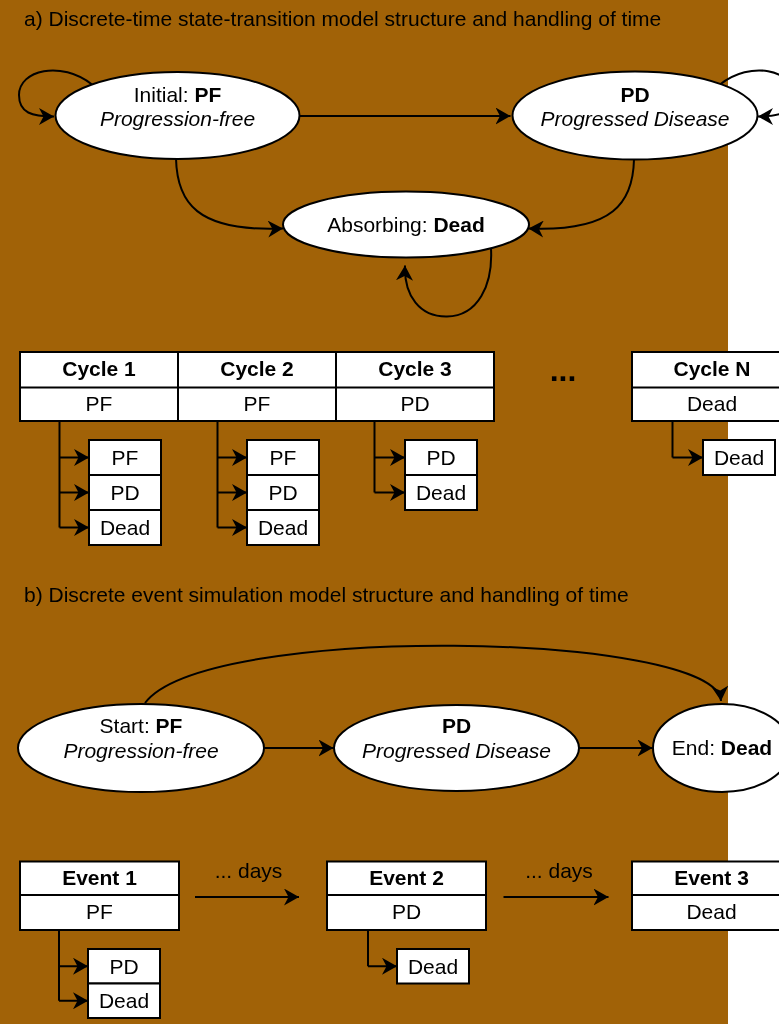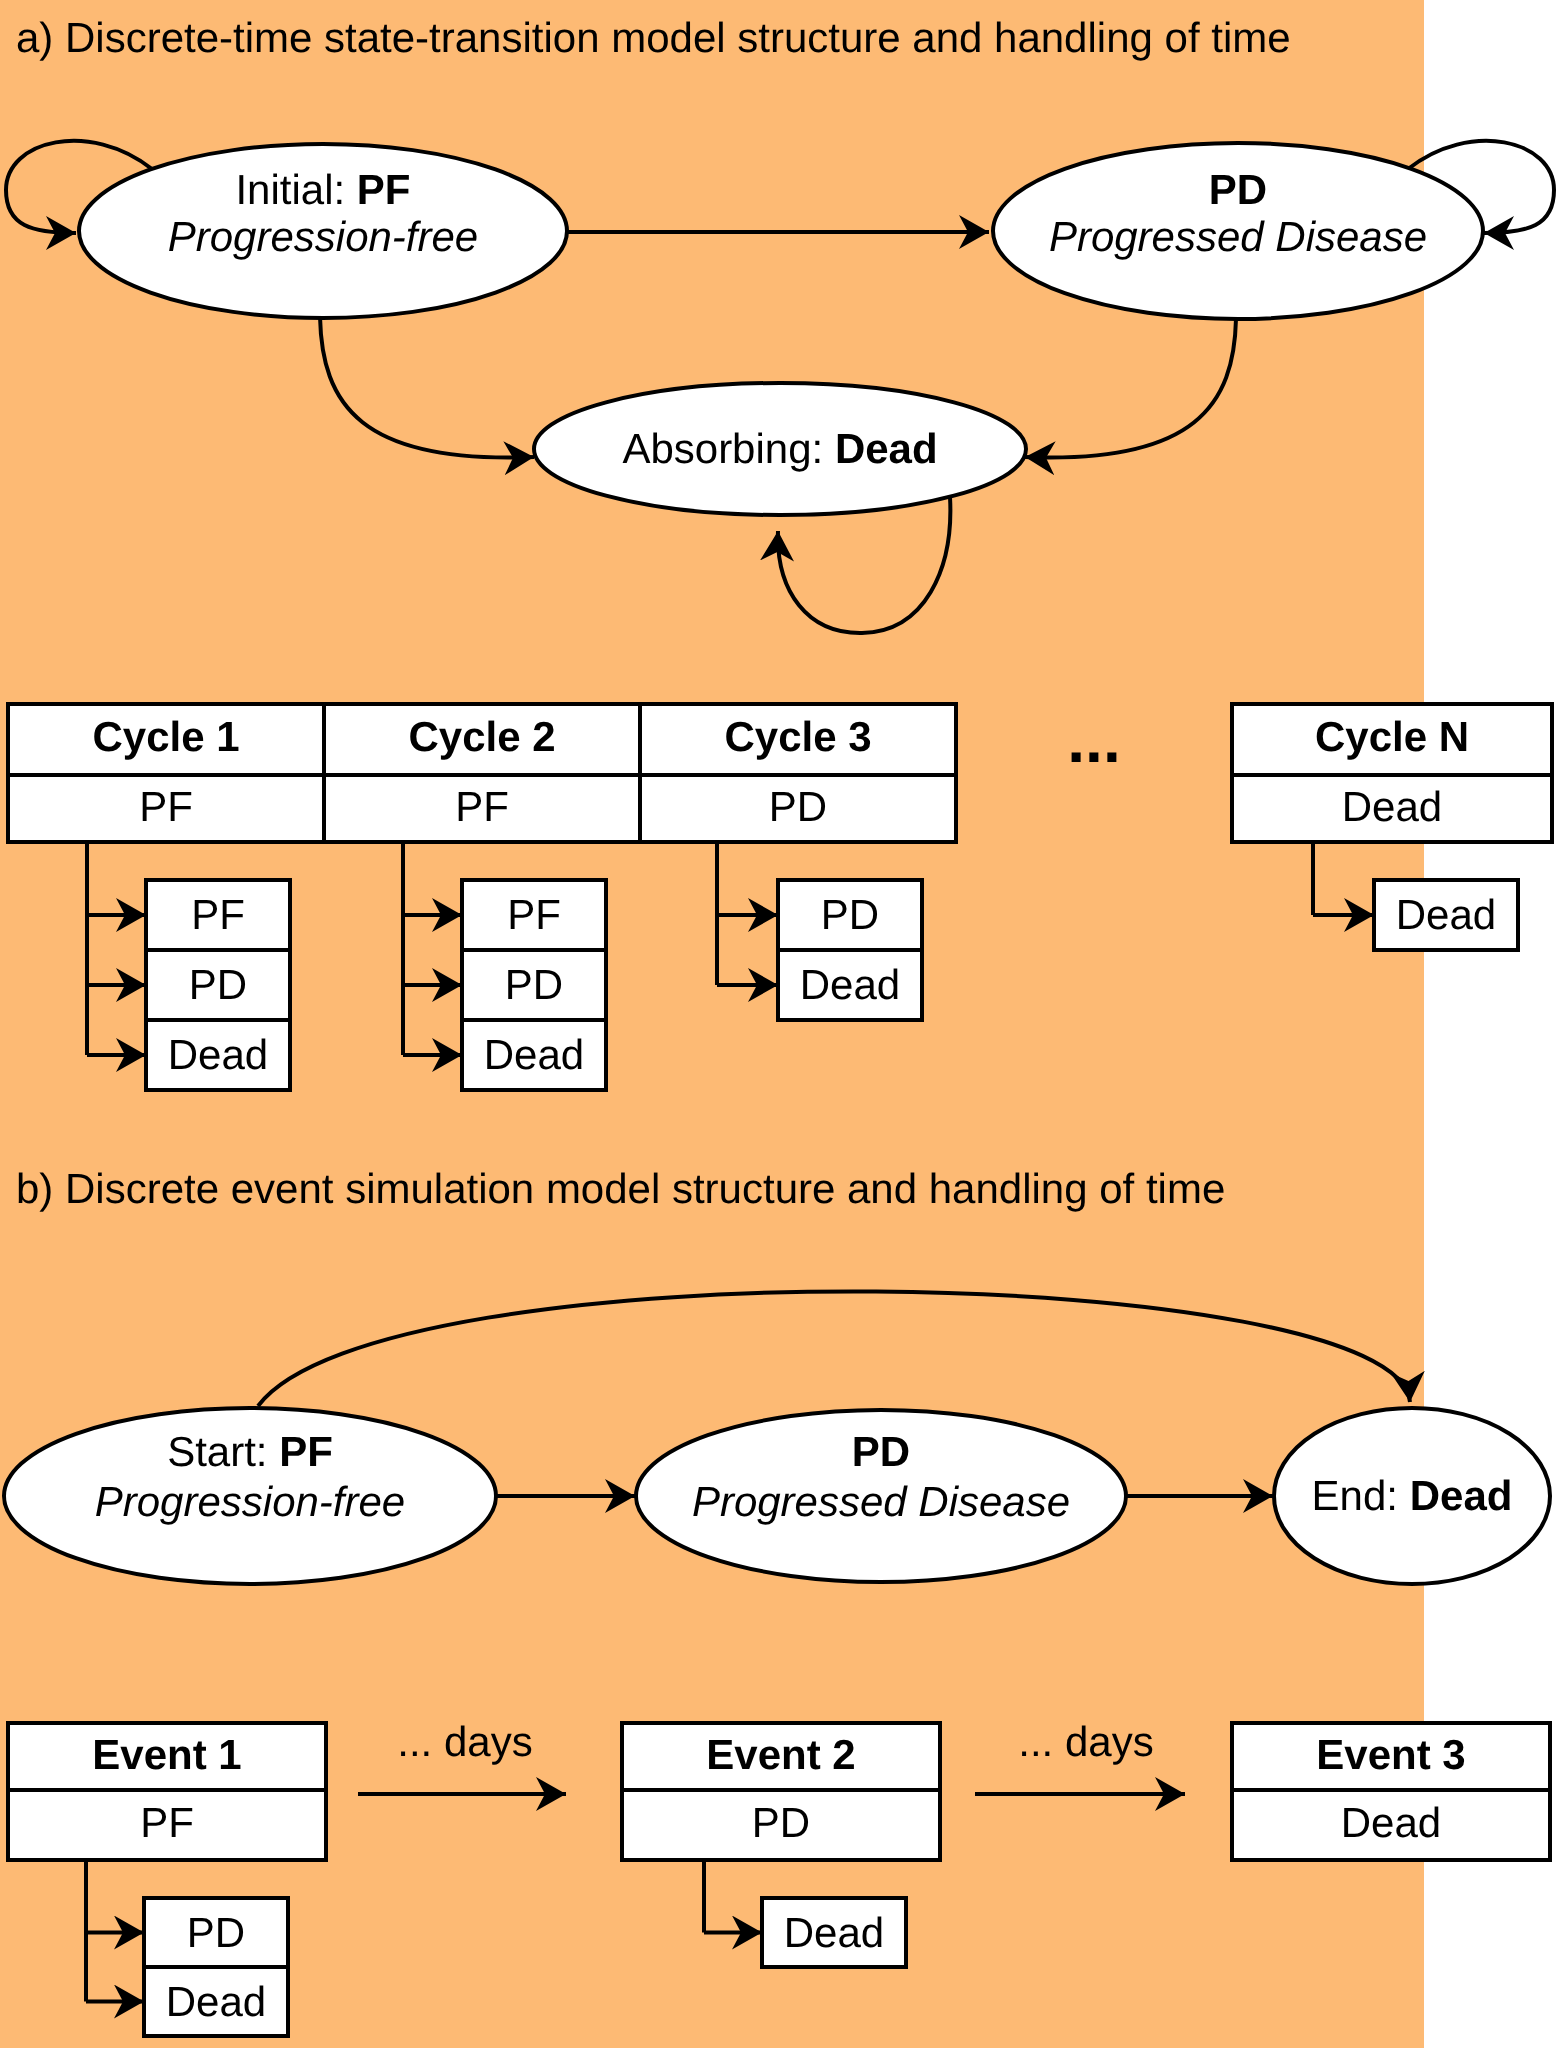--- a/index.html
+++ b/index.html
@@ -4,22 +4,23 @@
 <style>
   html, body {
     margin: 0;
     padding: 0;
     background: #ffffff;
   }
   .canvas {
     position: relative;
     width: 712px;
     height: 1024px;
-    background: #fdba74;
+    background: #a16207;
     font-family: "Liberation Sans", sans-serif;
+    padding-left: 16px;
   }
   svg text {
     font-family: "Liberation Sans", sans-serif;
     font-size: 21px;
     fill: #000000;
   }
   svg .bold   { font-weight: bold; }
   svg .italic { font-style: italic; }
   svg .shape  { stroke: #000000; stroke-width: 2; fill: #ffffff; }
   svg .edge   { stroke: #000000; stroke-width: 2; fill: none; }

